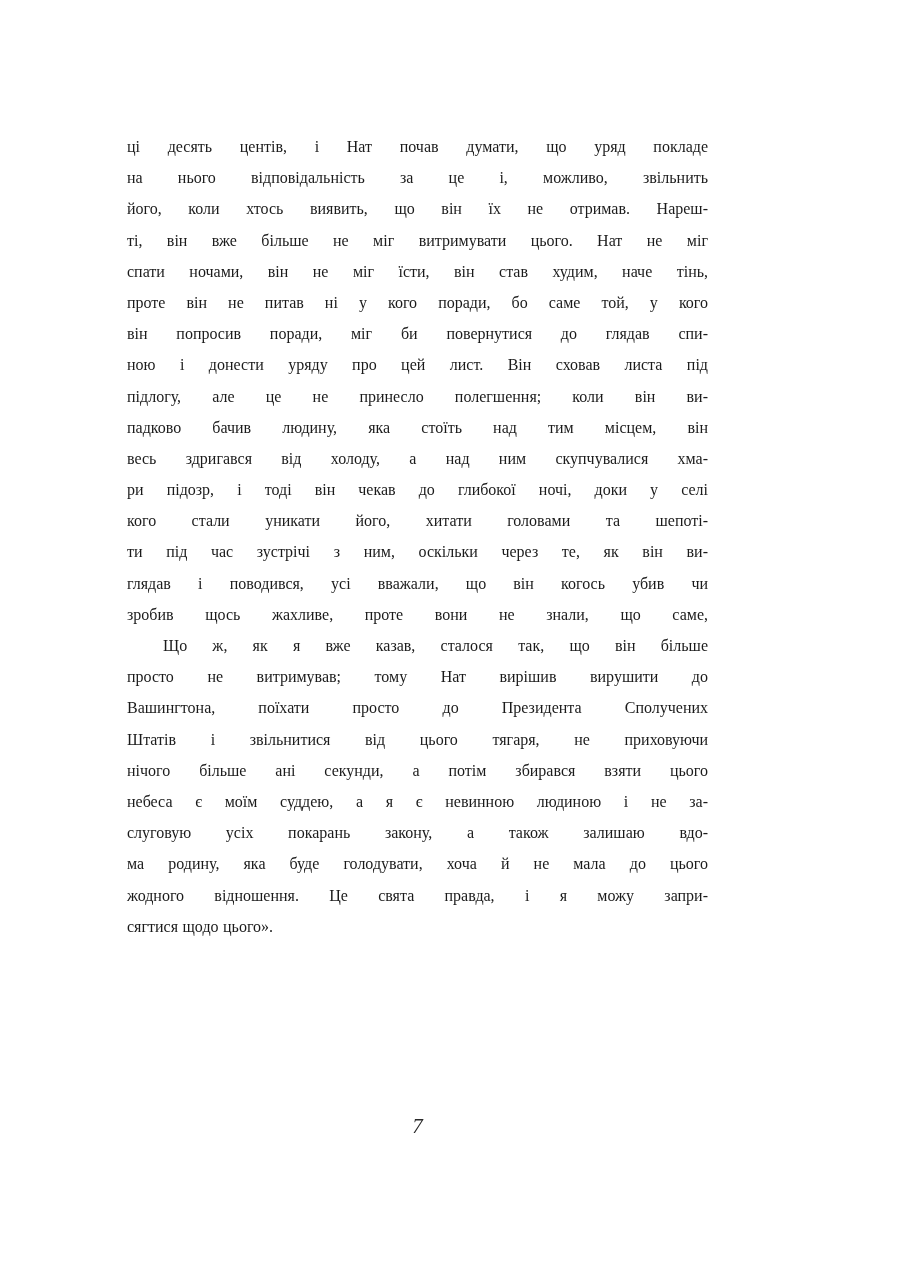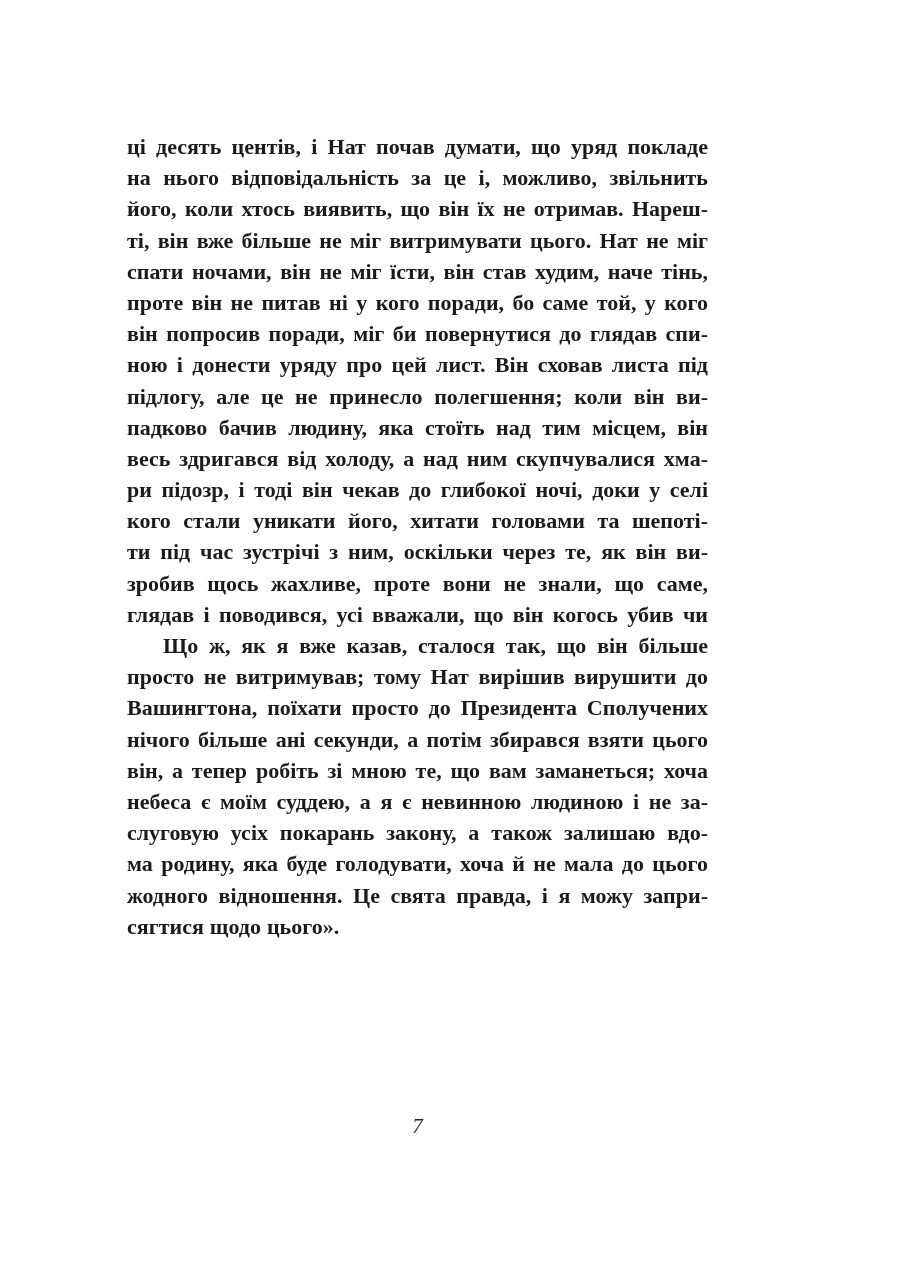--- a/index.html
+++ b/index.html
@@ -20,28 +20,27 @@
     position: absolute;
     left: 127px;
     top: 131px;
     width: 581px;
   }
   .paragraph {
     margin: 0;
     padding: 0;
   }
   .line {
-    font-size: 22px;
+    font-size: 16px;
     line-height: 31.2px;
     height: 31.2px;
     text-align: justify;
     text-align-last: justify;
     text-justify: inter-word;
     word-spacing: 0.5px;
-    font-weight: bold;
   }
   .line.indent {
     padding-left: 36px;
     box-sizing: border-box;
   }
   .line.no-justify {
     text-align: right;
     text-align-last: left;
   }
   .folio {
@@ -67,28 +66,28 @@
       <div class="line">спати ночами, він не міг їсти, він став худим, наче тінь,</div>
       <div class="line">проте він не питав ні у кого поради, бо саме той, у кого</div>
       <div class="line">він попросив поради, міг би повернутися до глядав спи-</div>
       <div class="line">ною і донести уряду про цей лист. Він сховав листа під</div>
       <div class="line">підлогу, але це не принесло полегшення; коли він ви-</div>
       <div class="line">падково бачив людину, яка стоїть над тим місцем, він</div>
       <div class="line">весь здригався від холоду, а над ним скупчувалися хма-</div>
       <div class="line">ри підозр, і тоді він чекав до глибокої ночі, доки у селі</div>
       <div class="line">кого стали уникати його, хитати головами та шепоті-</div>
       <div class="line">ти під час зустрічі з ним, оскільки через те, як він ви-</div>
+      <div class="line">глядав і поводився, усі вважали, що він когось убив чи</div>
       <div class="line">зробив щось жахливе, проте вони не знали, що саме,</div>
-      <div class="line">глядав і поводився, усі вважали, що він когось убив чи</div>
       <div class="paragraph"></div>
       <div class="line indent">Що ж, як я вже казав, сталося так, що він більше</div>
       <div class="line">просто не витримував; тому Нат вирішив вирушити до</div>
       <div class="line">Вашингтона, поїхати просто до Президента Сполучених</div>
+      <div class="line">Штатів і звільнитися від цього тягаря, не приховуючи</div>
       <div class="line">нічого більше ані секунди, а потім збирався взяти цього</div>
-      <div class="line">він, а тепер робіть зі мною те, що вам заманеться; хоча</div>
       <div class="line">небеса є моїм суддею, а я є невинною людиною і не за-</div>
       <div class="line">слуговую усіх покарань закону, а також залишаю вдо-</div>
       <div class="line">ма родину, яка буде голодувати, хоча й не мала до цього</div>
       <div class="line">жодного відношення. Це свята правда, і я можу запри-</div>
       <div class="line no-justify">сягтися щодо цього».</div>
       <div class="paragraph"></div>
     </div>
   <div class="folio">7</div>
 </div>
 

